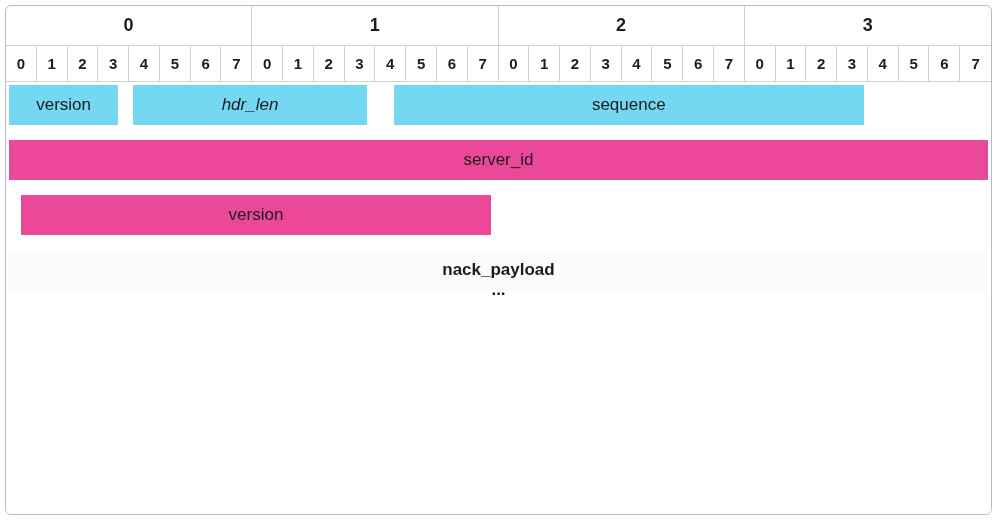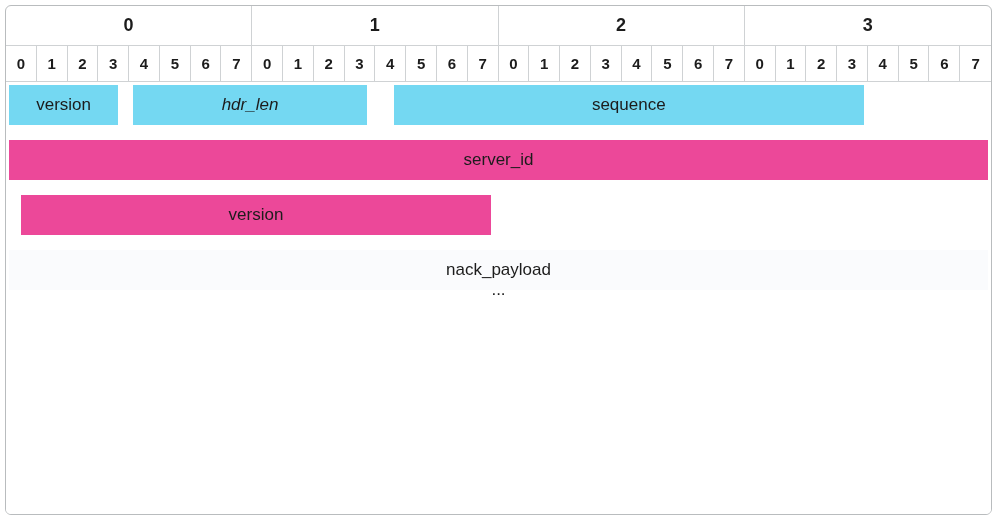--- a/index.html
+++ b/index.html
@@ -54,20 +54,21 @@
   .span16 { grid-column: span 16; margin-left: 12px; }
   .span32 { grid-column: span 32; }
   .cyan-dark  { background: #74d8f2; }
   .cyan-light { background: #ec4899; }
   .pink       { background: #fcd2d3; }
   .payload {
     background: #fafbfd;
     flex-direction: column;
     justify-content: space-between;
     padding: 10px 0 12px 0;
+    font-weight: bold;
   }
   .payload .ellipsis { font-size: 17px; }
 </style>
 </head>
 <body>
 
 <div class="frame">
 
   <div class="byte-row">
     <div class="byte-cell">0</div>

